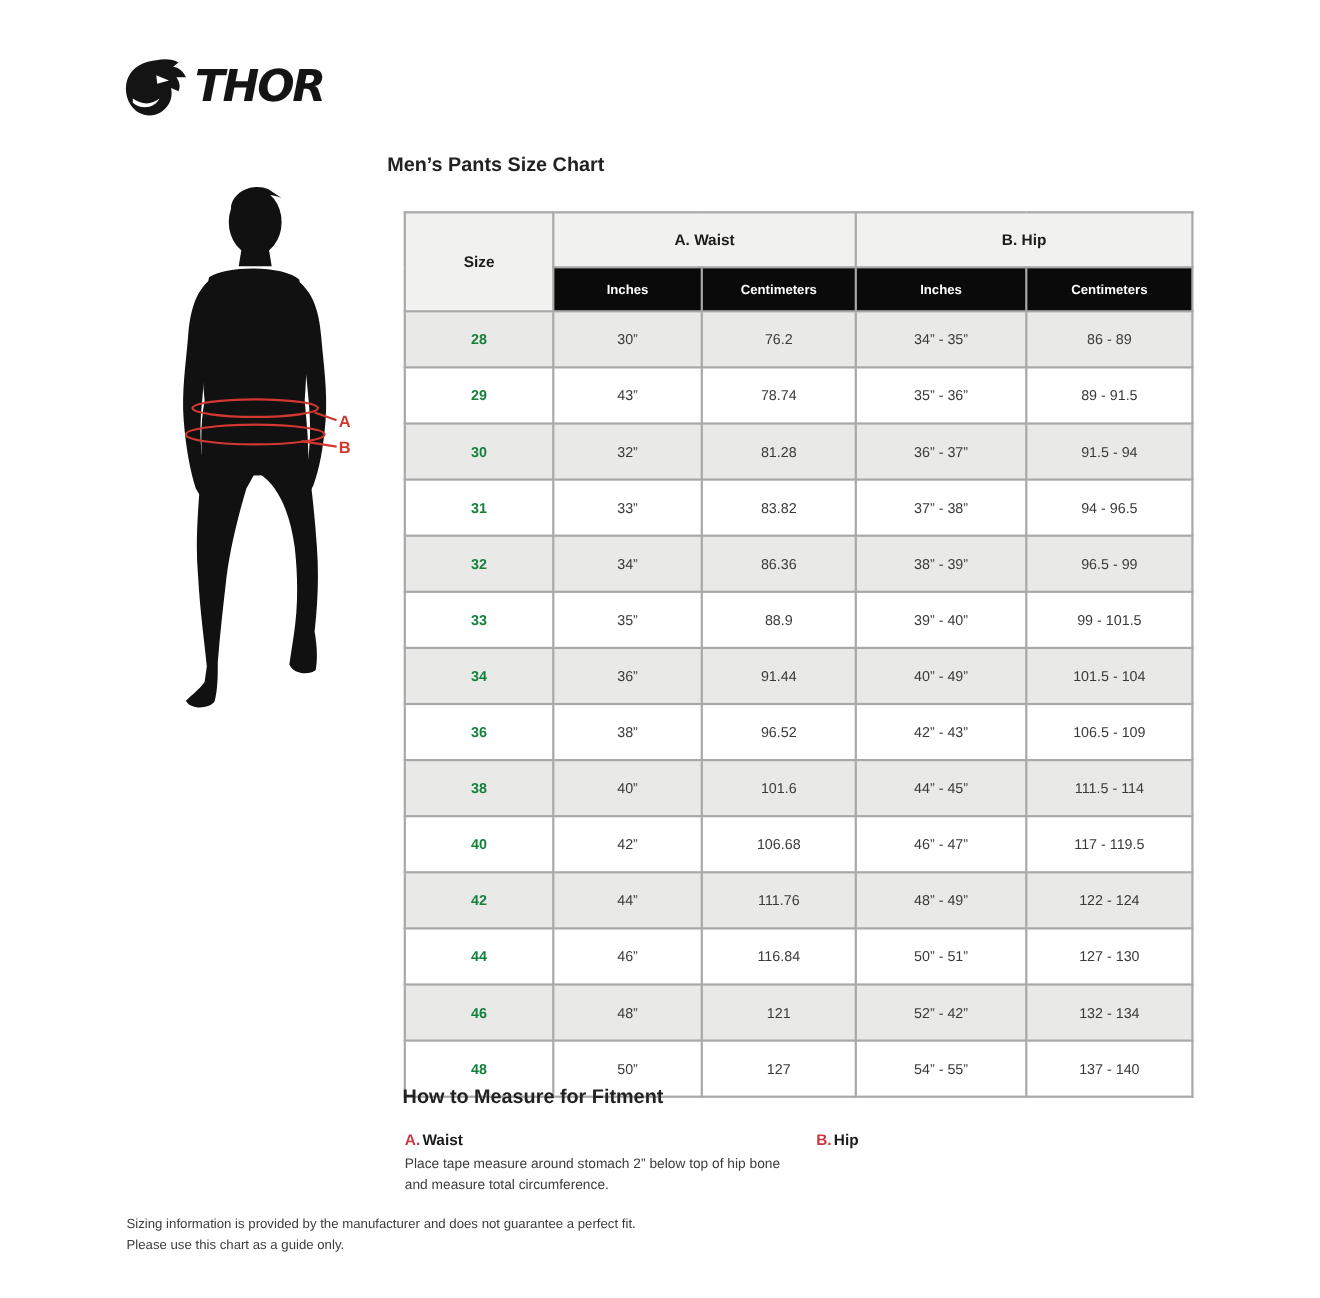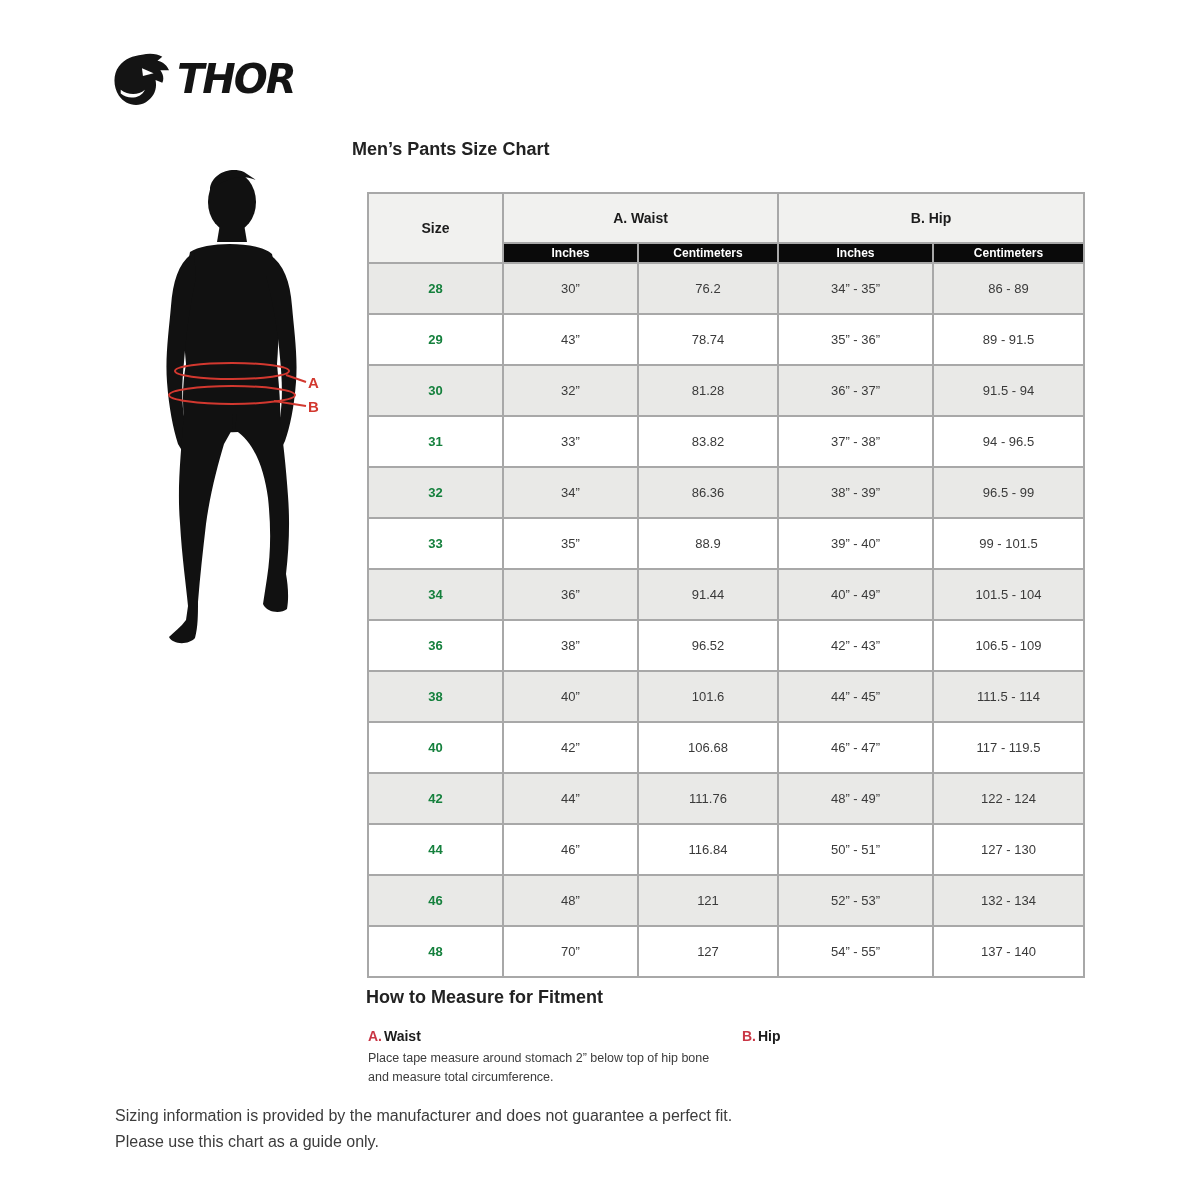--- a/index.html
+++ b/index.html
@@ -37,42 +37,42 @@
   table.size-chart th, table.size-chart td {
     border:2px solid #a8a8a8; text-align:center; vertical-align:middle;
   }
   th.main-h {
     background:#f1f1ef; font-size:14px; font-weight:bold; color:#1c1c1c;
     height:50px;
   }
   th.size-h { height:70px; }
   th.sub-h {
     background:#0a0a0a; color:#fff; font-size:12px; font-weight:bold;
-    height:20px; padding:2px 0;
+    height:20px; padding:12px 0;
   }
   table.size-chart td { height:51px; background:#ffffff; }
   table.size-chart tr.alt td { background:#e9e9e7; }
   table.size-chart td.col-size { font-weight:bold; color:#15803d; }
 
   
   .measure-heading {
     position:absolute; left:366px; top:987px;
     font-size:18px; font-weight:bold; color:#222;
   }
   .measure-col { position:absolute; top:1028px; width:345px; }
   .measure-col.waist { left:368px; }
   .measure-col.hip   { left:742px; }
   .measure-label { font-size:14px; font-weight:bold; color:#1c1c1c; margin-bottom:5px; }
   .measure-label .red { color:#c93645; margin-right:2px; }
   .measure-text { font-size:12.5px; line-height:1.55; color:#3c3c3c; }
 
   
   .footer {
     position:absolute; left:115px; top:1103px;
-    font-size:16px; line-height:1.6; color:#3c3c3c;
+    font-size:12px; line-height:1.6; color:#3c3c3c;
   }
 </style>
 </head>
 <body>
 
 <div class="logo">
   <span>
     <svg width="58" height="54" viewBox="0 0 60 54">
       <path fill="#141414" d="M30,2 C38,0 46,1 51,4 L46,8 C52,9 56,13 58,18 L49,18 C52,22 53,27 51,31 L44,28 C46,38 42,46 34,51 C24,57 12,53 6,44 C0,35 0,22 6,14 C12,6 21,3 30,2 Z"></path>
       <path fill="#ffffff" d="M8,38 C16,44 26,44 33,38 C29,47 16,49 8,42 Z"></path>
@@ -211,26 +211,26 @@
           <td class="col-size">44</td>
           <td>46”</td>
           <td>116.84</td>
           <td>50” - 51”</td>
           <td>127 - 130</td>
         </tr>
         <tr class="alt">
           <td class="col-size">46</td>
           <td>48”</td>
           <td>121</td>
-          <td>52” - 53”</td>
+          <td>52” - 42”</td>
           <td>132 - 134</td>
         </tr>
         <tr>
           <td class="col-size">48</td>
-          <td>70”</td>
+          <td>50”</td>
           <td>127</td>
           <td>54” - 55”</td>
           <td>137 - 140</td>
         </tr>
       </tbody>
   </table>
 </div>
 
 <div class="measure-heading">How to Measure for Fitment</div>
 

